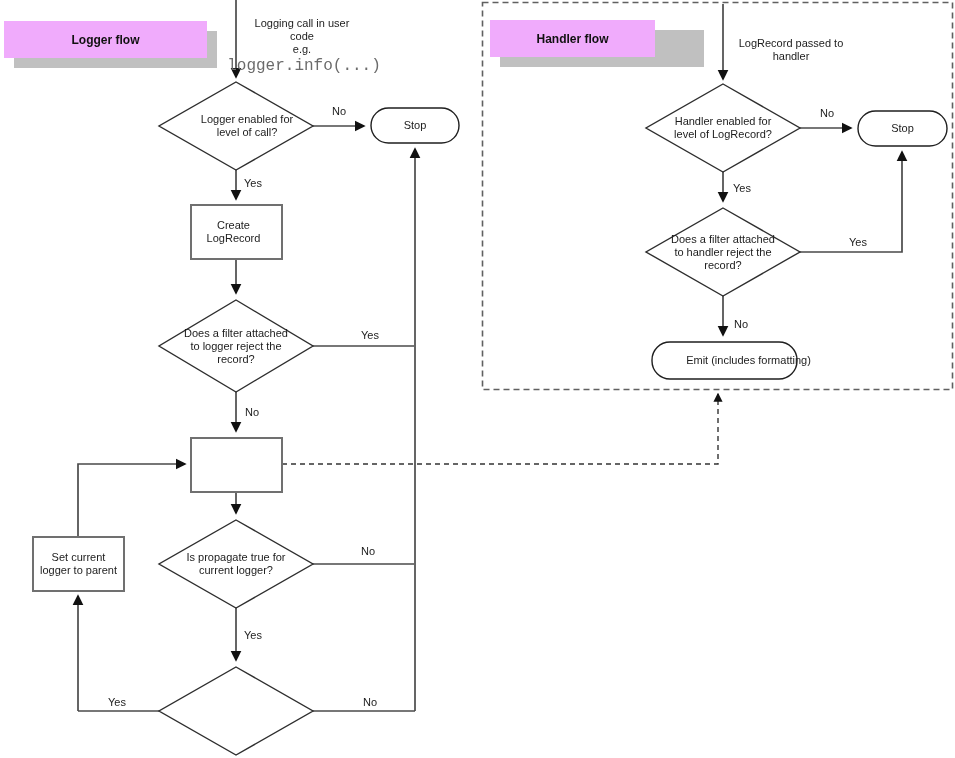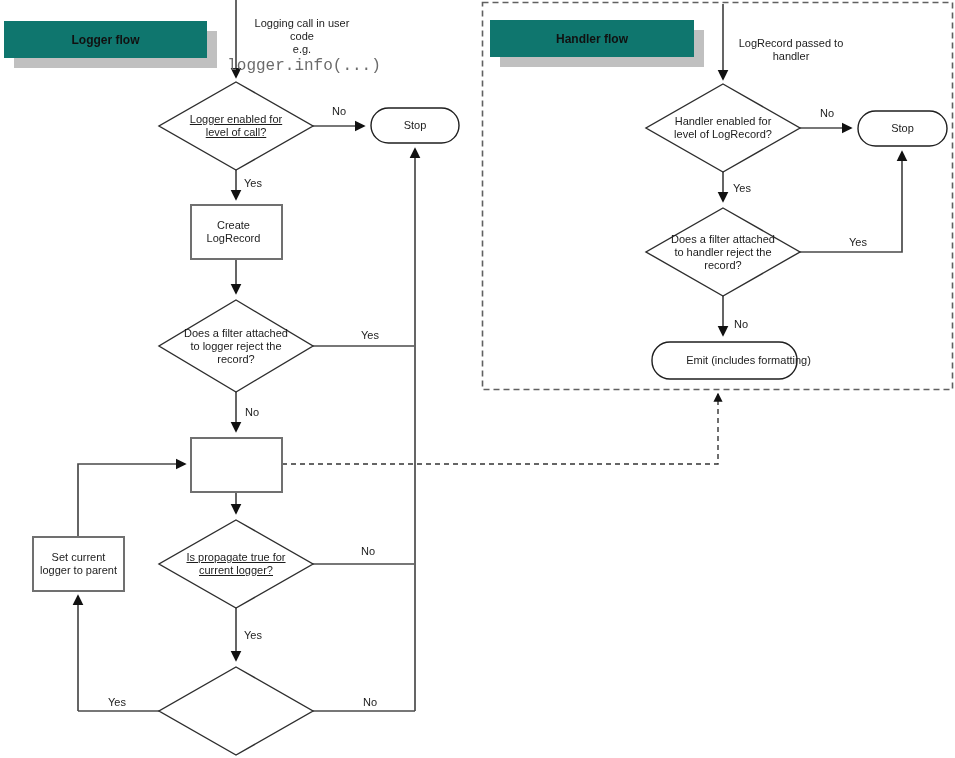--- a/index.html
+++ b/index.html
@@ -4,21 +4,21 @@
 <style>
   html,body{margin:0;padding:0;background:#ffffff;}
   #stage{position:relative;width:955px;height:758px;background:#ffffff;
          font-family:"Liberation Sans","DejaVu Sans",sans-serif;color:#1c1c1c;overflow:hidden;}
   #shapes{position:absolute;left:0;top:0;}
   .txt{position:absolute;display:flex;align-items:center;justify-content:center;
        text-align:center;font-size:11px;line-height:13px;white-space:pre-line;
        pointer-events:none;color:#1c1c1c;}
   .lbl{position:absolute;font-size:11px;line-height:12px;text-align:center;
        pointer-events:none;color:#1c1c1c;}
-  .sticky{position:absolute;background:#0f766e;display:flex;align-items:center;
+  .sticky{position:absolute;background:#f0abfc;display:flex;align-items:center;
           justify-content:center;font-weight:bold;font-size:12px;color:#111;}
   .sticky-shadow{position:absolute;background:#c0c0c0;}
   .mono{font-family:"Liberation Mono","DejaVu Sans Mono",monospace;
         font-size:16px;color:#6b6b6b;white-space:pre;}
 </style>
 </head>
 <body>
 
 <div id="stage">
 
@@ -66,36 +66,36 @@
     <polygon points="723,84 800,128 723,172 646,128" fill="#ffffff" stroke="#2e2e2e" stroke-width="1.4"></polygon>
     <rect x="858" y="111" width="89" height="35" rx="17.5" fill="#ffffff" stroke="#1f1f1f" stroke-width="1.4"></rect>
     <polygon points="723,208 800,252 723,296 646,252" fill="#ffffff" stroke="#2e2e2e" stroke-width="1.4"></polygon>
     <rect x="652" y="342" width="145" height="37" rx="18" fill="#ffffff" stroke="#1f1f1f" stroke-width="1.4"></rect>
   </svg>
 
   <div class="sticky-shadow" style="left:14px;top:31px;width:203px;height:37px;"></div>
   <div class="sticky" style="left:4px;top:21px;width:203px;height:37px;">Logger flow</div>
 
   <div class="sticky-shadow" style="left:500px;top:30px;width:204px;height:37px;"></div>
-  <div class="sticky" style="left:490px;top:20px;width:204px;height:37px;">Handler flow</div>
+  <div class="sticky" style="left:490px;top:20px;width:165px;height:37px;">Handler flow</div>
 
   <div class="txt" style="left:240px;top:14px;width:124px;height:44px;">Logging call in user
 code
 e.g.</div>
   <div class="txt mono" style="left:231px;top:58px;width:146px;height:16px;">logger.info(...)</div>
 
-  <div class="txt" style="left:159px;top:82px;width:154px;height:88px;text-decoration:underline;">Logger enabled for
+  <div class="txt" style="left:170px;top:82px;width:154px;height:88px;">Logger enabled for
 level of call?</div>
   <div class="txt" style="left:371px;top:108px;width:88px;height:35px;">Stop</div>
   <div class="txt" style="left:191px;top:205px;width:85px;height:54px;">Create
 LogRecord</div>
   <div class="txt" style="left:159px;top:300px;width:154px;height:92px;">Does a filter attached
 to logger reject the
 record?</div>
-  <div class="txt" style="left:159px;top:520px;width:154px;height:88px;text-decoration:underline;">Is propagate true for
+  <div class="txt" style="left:159px;top:520px;width:154px;height:88px;">Is propagate true for
 current logger?</div>
   <div class="txt" style="left:33px;top:537px;width:91px;height:54px;">Set current
 logger to parent</div>
 
   <div class="lbl" style="left:326px;top:105px;width:26px;">No</div>
   <div class="lbl" style="left:238px;top:177px;width:30px;">Yes</div>
   <div class="lbl" style="left:350px;top:329px;width:40px;">Yes</div>
   <div class="lbl" style="left:239px;top:406px;width:26px;">No</div>
   <div class="lbl" style="left:348px;top:545px;width:40px;">No</div>
   <div class="lbl" style="left:238px;top:629px;width:30px;">Yes</div>

